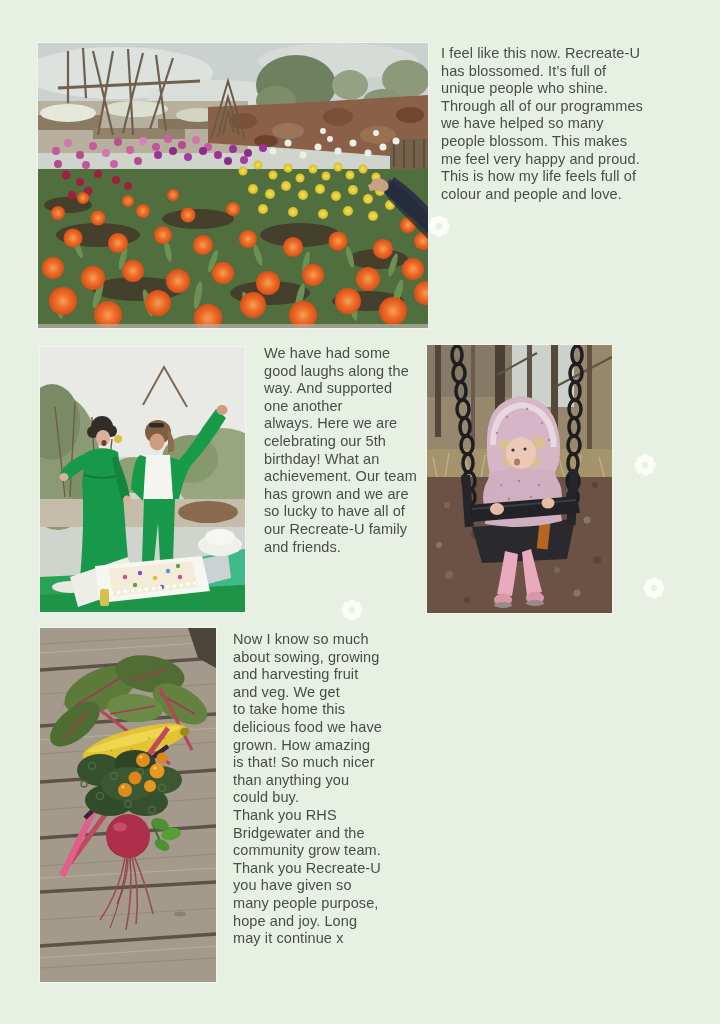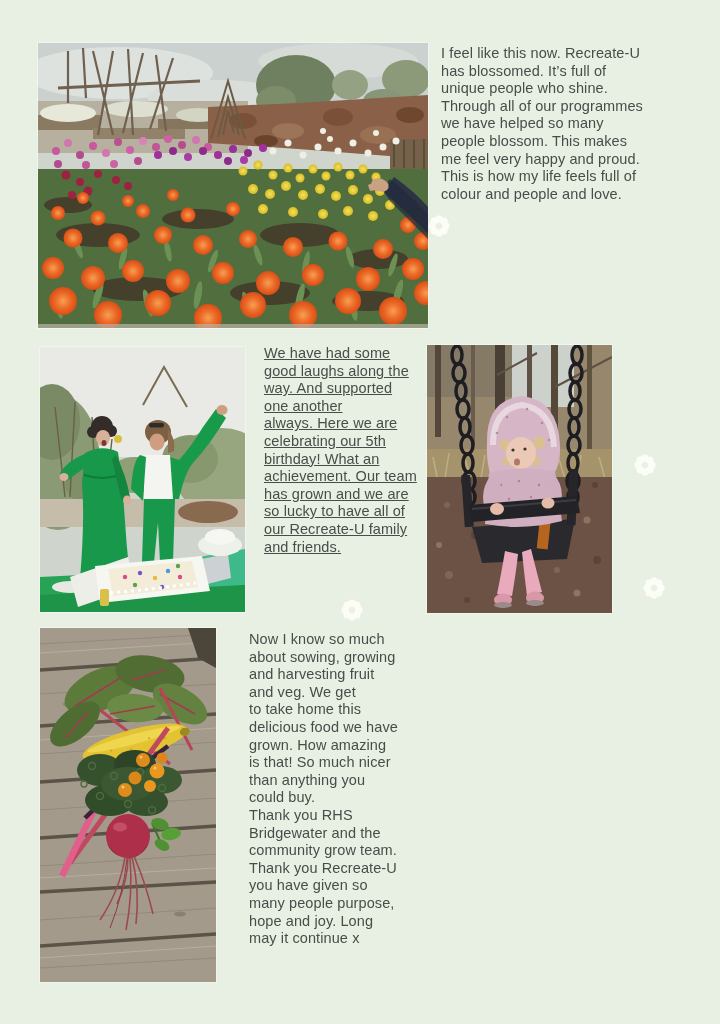--- a/index.html
+++ b/index.html
@@ -27,21 +27,21 @@
     line-height:17.6px;
     letter-spacing:0.1px;
     color:#484d49;
     white-space:pre-line;
   }
   #photo-tulips { left:38px; top:43px;  width:390px; height:285px; }
   #photo-cake   { left:40px; top:347px; width:205px; height:265px; }
   #photo-swing  { left:427px; top:345px; width:185px; height:268px; }
   #photo-veg    { left:40px; top:628px; width:176px; height:354px; }
   #text-blossom { left:441px; top:45px;  width:272px; }
-  #text-birthday{ left:264px; top:345px; width:168px;text-decoration:underline; }
+  #text-birthday{ left:264px; top:345px; width:168px; }
   #text-harvest { left:233px; top:631px; width:188px; }
   #text-family  { right:107px; top:631px; width:196px; text-align:right; }
   .flower { position:absolute; width:22px; height:22px; }
   .flower svg { display:block; width:100%; height:100%; }
   #flower-1 { left:428px; top:215px; }
   #flower-2 { left:634px; top:454px; }
   #flower-3 { left:643px; top:577px; }
   #flower-4 { left:341px; top:599px; }
 </style>
 </head>
@@ -583,21 +583,21 @@
       <g>
         <circle cx="88" cy="208" r="22" fill="#ad2f4a"></circle>
         <path d="M67 215 A22 22 0 0 0 108 216 Q98 232 88 230 Q76 230 67 215 Z" fill="#8c2038"></path>
         <ellipse cx="80" cy="199" rx="7" ry="4.5" fill="#c85568" opacity="0.85"></ellipse>
         <path d="M85 229 Q80 262 60 292 M90 230 Q93 266 86 302 M94 228 Q106 256 113 286 M88 229 Q88 252 77 276 M92 229 Q100 262 96 296" stroke="#9c4a52" stroke-width="1.6" fill="none"></path>
         <path d="M87 230 Q83 268 70 300" stroke="#8c3a44" stroke-width="1" fill="none"></path>
       </g>
     </svg>
   </div>
 
-  <p class="textblock" id="text-harvest" style="color: rgb(72, 77, 73); margin-left: 16px;">Now I know so much
+  <p class="textblock" id="text-harvest" style="color: rgb(72, 77, 73);">Now I know so much
 about sowing, growing
 and harvesting fruit
 and veg. We get
 to take home this
 delicious food we have
 grown. How amazing
 is that! So much nicer
 than anything you
 could buy.
 Thank you RHS

